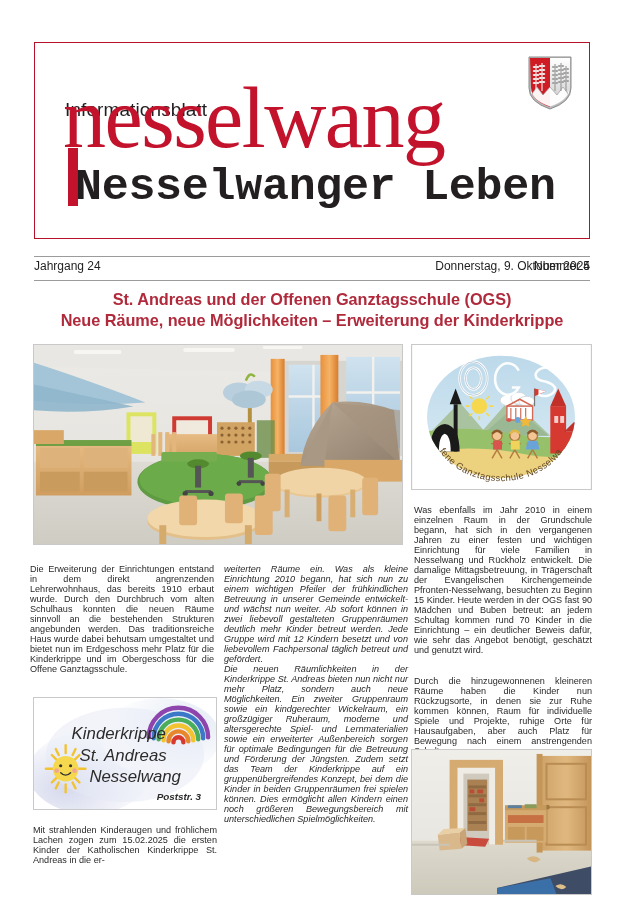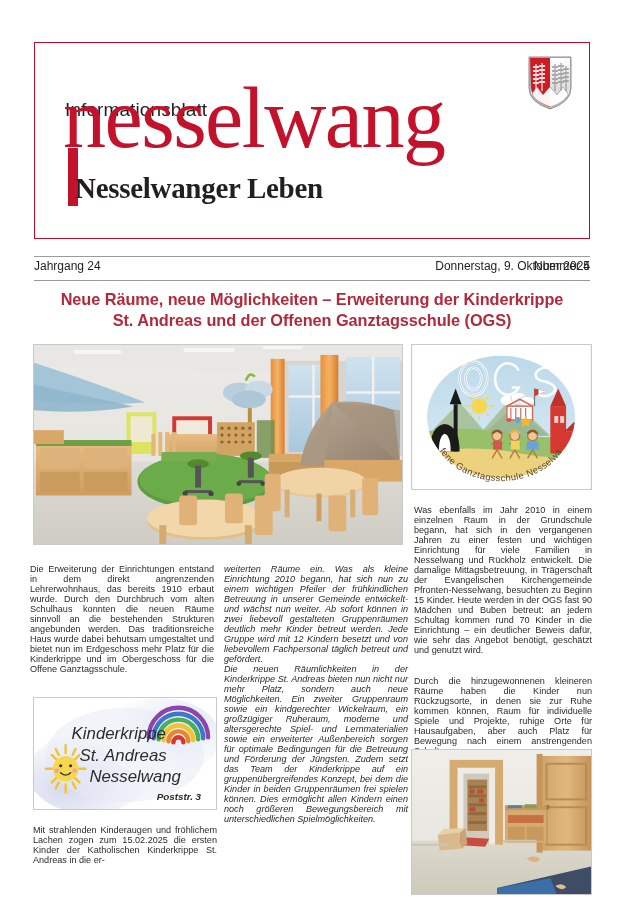--- a/index.html
+++ b/index.html
@@ -23,23 +23,23 @@
     font-family:"Liberation Sans", sans-serif;font-weight:400;margin-top:40px;
   }
   .mh-word{
     position:absolute;left:28px;top:32px;
     font-size:86px;line-height:86px;font-weight:400;
     color:#c3122b;letter-spacing:-1.5px;
     font-family:"Liberation Serif", serif;
   }
   .mh-word2{
     position:absolute;left:40px;top:121px;
-    font-size:29px;line-height:48px;font-weight:700;
+    font-size:45px;line-height:48px;font-weight:700;
     color:#231f20;letter-spacing:-.3px;
-    font-family:Liberation Serif, serif;
+    font-family:Liberation Mono, monospace;
   }
   
   .wappen{position:absolute;right:16px;top:12px;width:46px;height:56px;}
 
   
   .rule{position:absolute;left:34px;width:556px;height:1px;background:#9b9b9b;}
   .rule-top{top:256px;}
   .rule-bot{top:280px;}
   .infobar{
     position:absolute;left:34px;top:259px;width:556px;height:19px;
@@ -173,22 +173,22 @@
 
   <div class="rule rule-top"></div>
   <div class="infobar">
     <span class="left">Jahrgang 24</span>
     <span class="center">Donnerstag, 9. Oktober 2025</span>
     <span class="right">Nummer 4</span>
   </div>
   <div class="rule rule-bot"></div>
 
   <div class="headline">
+    <div>St. Andreas und der Offenen Ganztagsschule (OGS)</div>
     <div>Neue Räume, neue Möglichkeiten – Erweiterung der Kinderkrippe</div>
-    <div>St. Andreas und der Offenen Ganztagsschule (OGS)</div>
   </div>
 
   <div class="photo" id="photo-room">
     <svg class="ph-svg" viewBox="0 0 370 201" preserveAspectRatio="none">
       <defs>
         <linearGradient id="wallg" x1="0" y1="0" x2="0" y2="1">
           <stop offset="0" stop-color="#eceae6"></stop>
             <stop offset="1" stop-color="#e3e1dc"></stop>
         </linearGradient>
         <linearGradient id="floorg" x1="0" y1="0" x2="0" y2="1">

